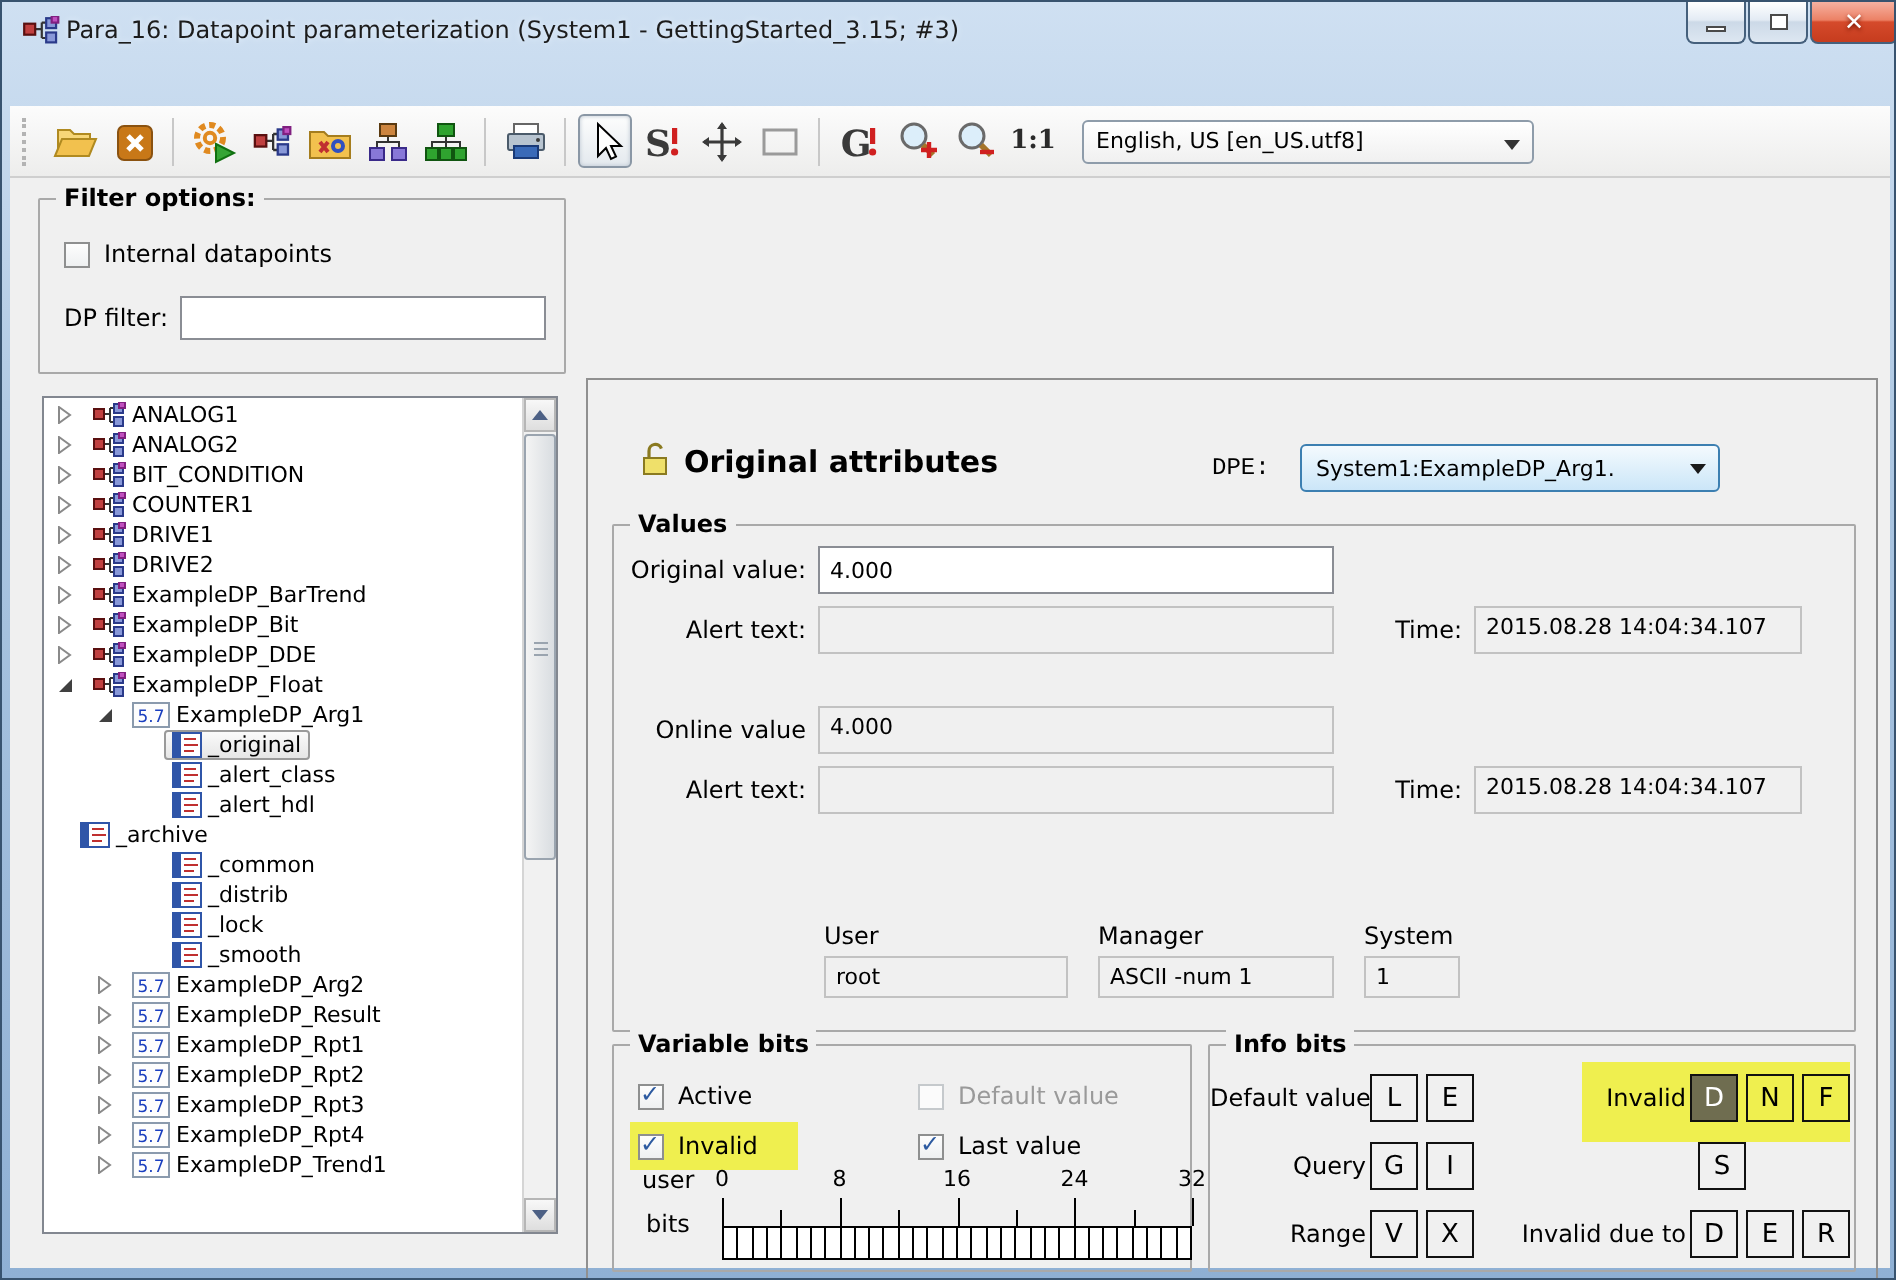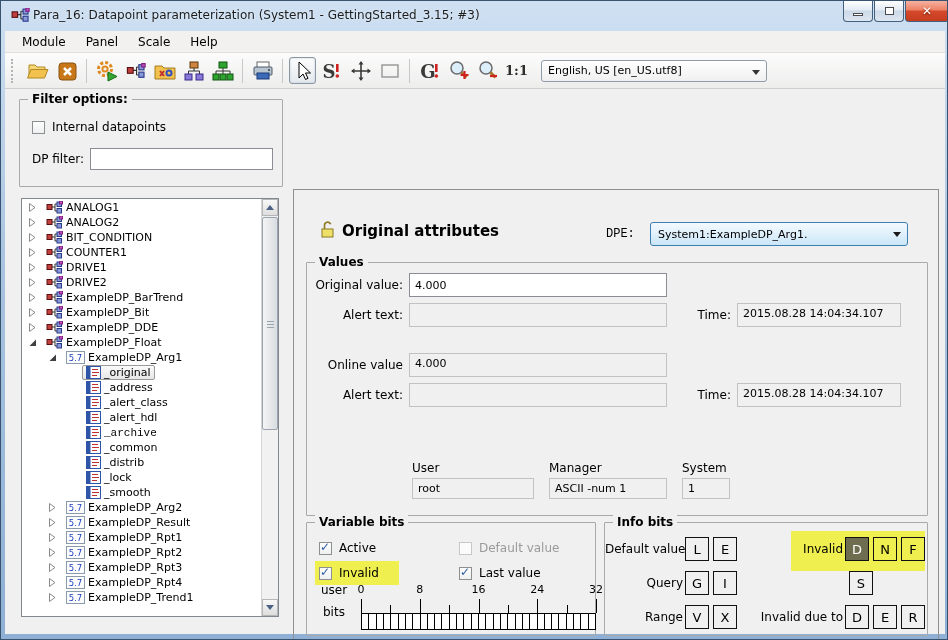--- a/index.html
+++ b/index.html
@@ -57,21 +57,21 @@
   .ticon{display:flex;flex:none;}
   .scroll{position:absolute;right:0;top:0;width:17px;height:100%;background:#f1f1f1;border-left:1px solid #d5d5d5;}
   .sbtn{position:absolute;left:0;width:16px;height:17px;background:linear-gradient(#f8f8f8,#dedede);border:1px solid #b6b6b6;display:flex;align-items:center;justify-content:center;}
   .sarrow-up{width:0;height:0;border-left:4px solid transparent;border-right:4px solid transparent;border-bottom:5px solid #4d6185;}
   .sarrow-dn{width:0;height:0;border-left:4px solid transparent;border-right:4px solid transparent;border-top:5px solid #4d6185;}
   .sthumb{position:absolute;left:0;width:16px;background:linear-gradient(90deg,#f4f4f4,#d9dde1);border:1px solid #9aa4af;border-radius:2px;}
   .sgrip{position:absolute;left:4px;top:50%;width:7px;height:1px;background:#9aa4af;box-shadow:0 -3px 0 #9aa4af,0 3px 0 #9aa4af;}
   
   .panel{position:absolute;left:288px;top:100px;width:646px;height:518px;border:1px solid #909090;}
   .attr-title{position:absolute;left:48px;top:32px;font-size:15px;font-weight:bold;}
-  .dpe-combo{position:absolute;left:356px;top:32px;width:258px;height:24px;border:1px solid #3c7fb1;border-radius:3px;background:linear-gradient(#f4fafe,#cbe6f8);font-size:11px;display:flex;align-items:center;padding:0 7px;text-align:right;}
+  .dpe-combo{position:absolute;left:356px;top:32px;width:210px;height:24px;border:1px solid #3c7fb1;border-radius:3px;background:linear-gradient(#f4fafe,#cbe6f8);font-size:11px;display:flex;align-items:center;padding:0 7px;text-align:right;}
   
   .bitstrip{position:absolute;display:flex;border:1px solid #000;background:#fff;}
   .bitcell{flex:1;border-right:1px solid #000;}
   .bitcell:last-child{border-right:none;}
   .tick{position:absolute;width:1px;background:#000;}
   .scale-num{position:absolute;transform:translateX(-50%);font-size:11px;}
   svg{display:block;}
 </style>
 </head>
 <body>
@@ -93,26 +93,20 @@
         <span class="glyph-min"></span>
       </div>
     <div class="winbtn max">
         <span class="glyph-max"></span>
       </div>
     <div class="winbtn close">
         <span class="glyph-close">✕</span>
       </div>
   </div>
 
-  <div class="menubar">
-    <span class="menu-item">Module</span>
-    <span class="menu-item">Panel</span>
-    <span class="menu-item">Scale</span>
-    <span class="menu-item">Help</span>
-  </div>
 
   <div class="toolbar">
     <span class="tgrip"></span>
     <span id="toolbar-items" style="display:flex;align-items:center;">
         <span class="tbtn">
           <svg width="24" height="24">
             <path d="M3 19 V6 h6 l2 2 h8 v3" fill="#f7d677" stroke="#b08a20"></path>
             <path d="M1.5 19 L5 10.5 h17 L18.5 19 Z" fill="#f2c14e" stroke="#b08a20"></path>
           </svg>
         </span>
@@ -466,54 +460,39 @@
             <span class="selwrap">
               <span class="ticon">
                 <svg width="15" height="13">
                   <rect x="0.5" y="0.5" width="14" height="12" fill="#fff" stroke="#2f55a8"></rect>
                   <rect x="1" y="1" width="3.5" height="11" fill="#2f55a8"></rect>
                   <line x1="6" y1="3.5" x2="12" y2="3.5" stroke="#c03030"></line>
                   <line x1="6" y1="6.5" x2="13" y2="6.5" stroke="#c03030"></line>
                   <line x1="6" y1="9.5" x2="11" y2="9.5" stroke="#c03030"></line>
                 </svg>
               </span>
-              <span class="tlabel">_address</span>
+              <span class="tlabel">_alert_class</span>
             </span>
           </div>
           <div class="trow" style="padding-left: 46px;">
             <span class="texp"></span>
             <span class="selwrap">
               <span class="ticon">
                 <svg width="15" height="13">
                   <rect x="0.5" y="0.5" width="14" height="12" fill="#fff" stroke="#2f55a8"></rect>
                   <rect x="1" y="1" width="3.5" height="11" fill="#2f55a8"></rect>
                   <line x1="6" y1="3.5" x2="12" y2="3.5" stroke="#c03030"></line>
                   <line x1="6" y1="6.5" x2="13" y2="6.5" stroke="#c03030"></line>
                   <line x1="6" y1="9.5" x2="11" y2="9.5" stroke="#c03030"></line>
                 </svg>
               </span>
-              <span class="tlabel">_alert_class</span>
-            </span>
-          </div>
-          <div class="trow" style="padding-left: 46px;">
-            <span class="texp"></span>
-            <span class="selwrap">
-              <span class="ticon">
-                <svg width="15" height="13">
-                  <rect x="0.5" y="0.5" width="14" height="12" fill="#fff" stroke="#2f55a8"></rect>
-                  <rect x="1" y="1" width="3.5" height="11" fill="#2f55a8"></rect>
-                  <line x1="6" y1="3.5" x2="12" y2="3.5" stroke="#c03030"></line>
-                  <line x1="6" y1="6.5" x2="13" y2="6.5" stroke="#c03030"></line>
-                  <line x1="6" y1="9.5" x2="11" y2="9.5" stroke="#c03030"></line>
-                </svg>
-              </span>
               <span class="tlabel">_alert_hdl</span>
             </span>
           </div>
-          <div class="trow" style="padding-left: 46px; font-family: Liberation Mono, monospace;">
+          <div class="trow" style="">
             <span class="texp"></span>
             <span class="selwrap">
               <span class="ticon">
                 <svg width="15" height="13">
                   <rect x="0.5" y="0.5" width="14" height="12" fill="#fff" stroke="#2f55a8"></rect>
                   <rect x="1" y="1" width="3.5" height="11" fill="#2f55a8"></rect>
                   <line x1="6" y1="3.5" x2="12" y2="3.5" stroke="#c03030"></line>
                   <line x1="6" y1="6.5" x2="13" y2="6.5" stroke="#c03030"></line>
                   <line x1="6" y1="9.5" x2="11" y2="9.5" stroke="#c03030"></line>
                 </svg>

